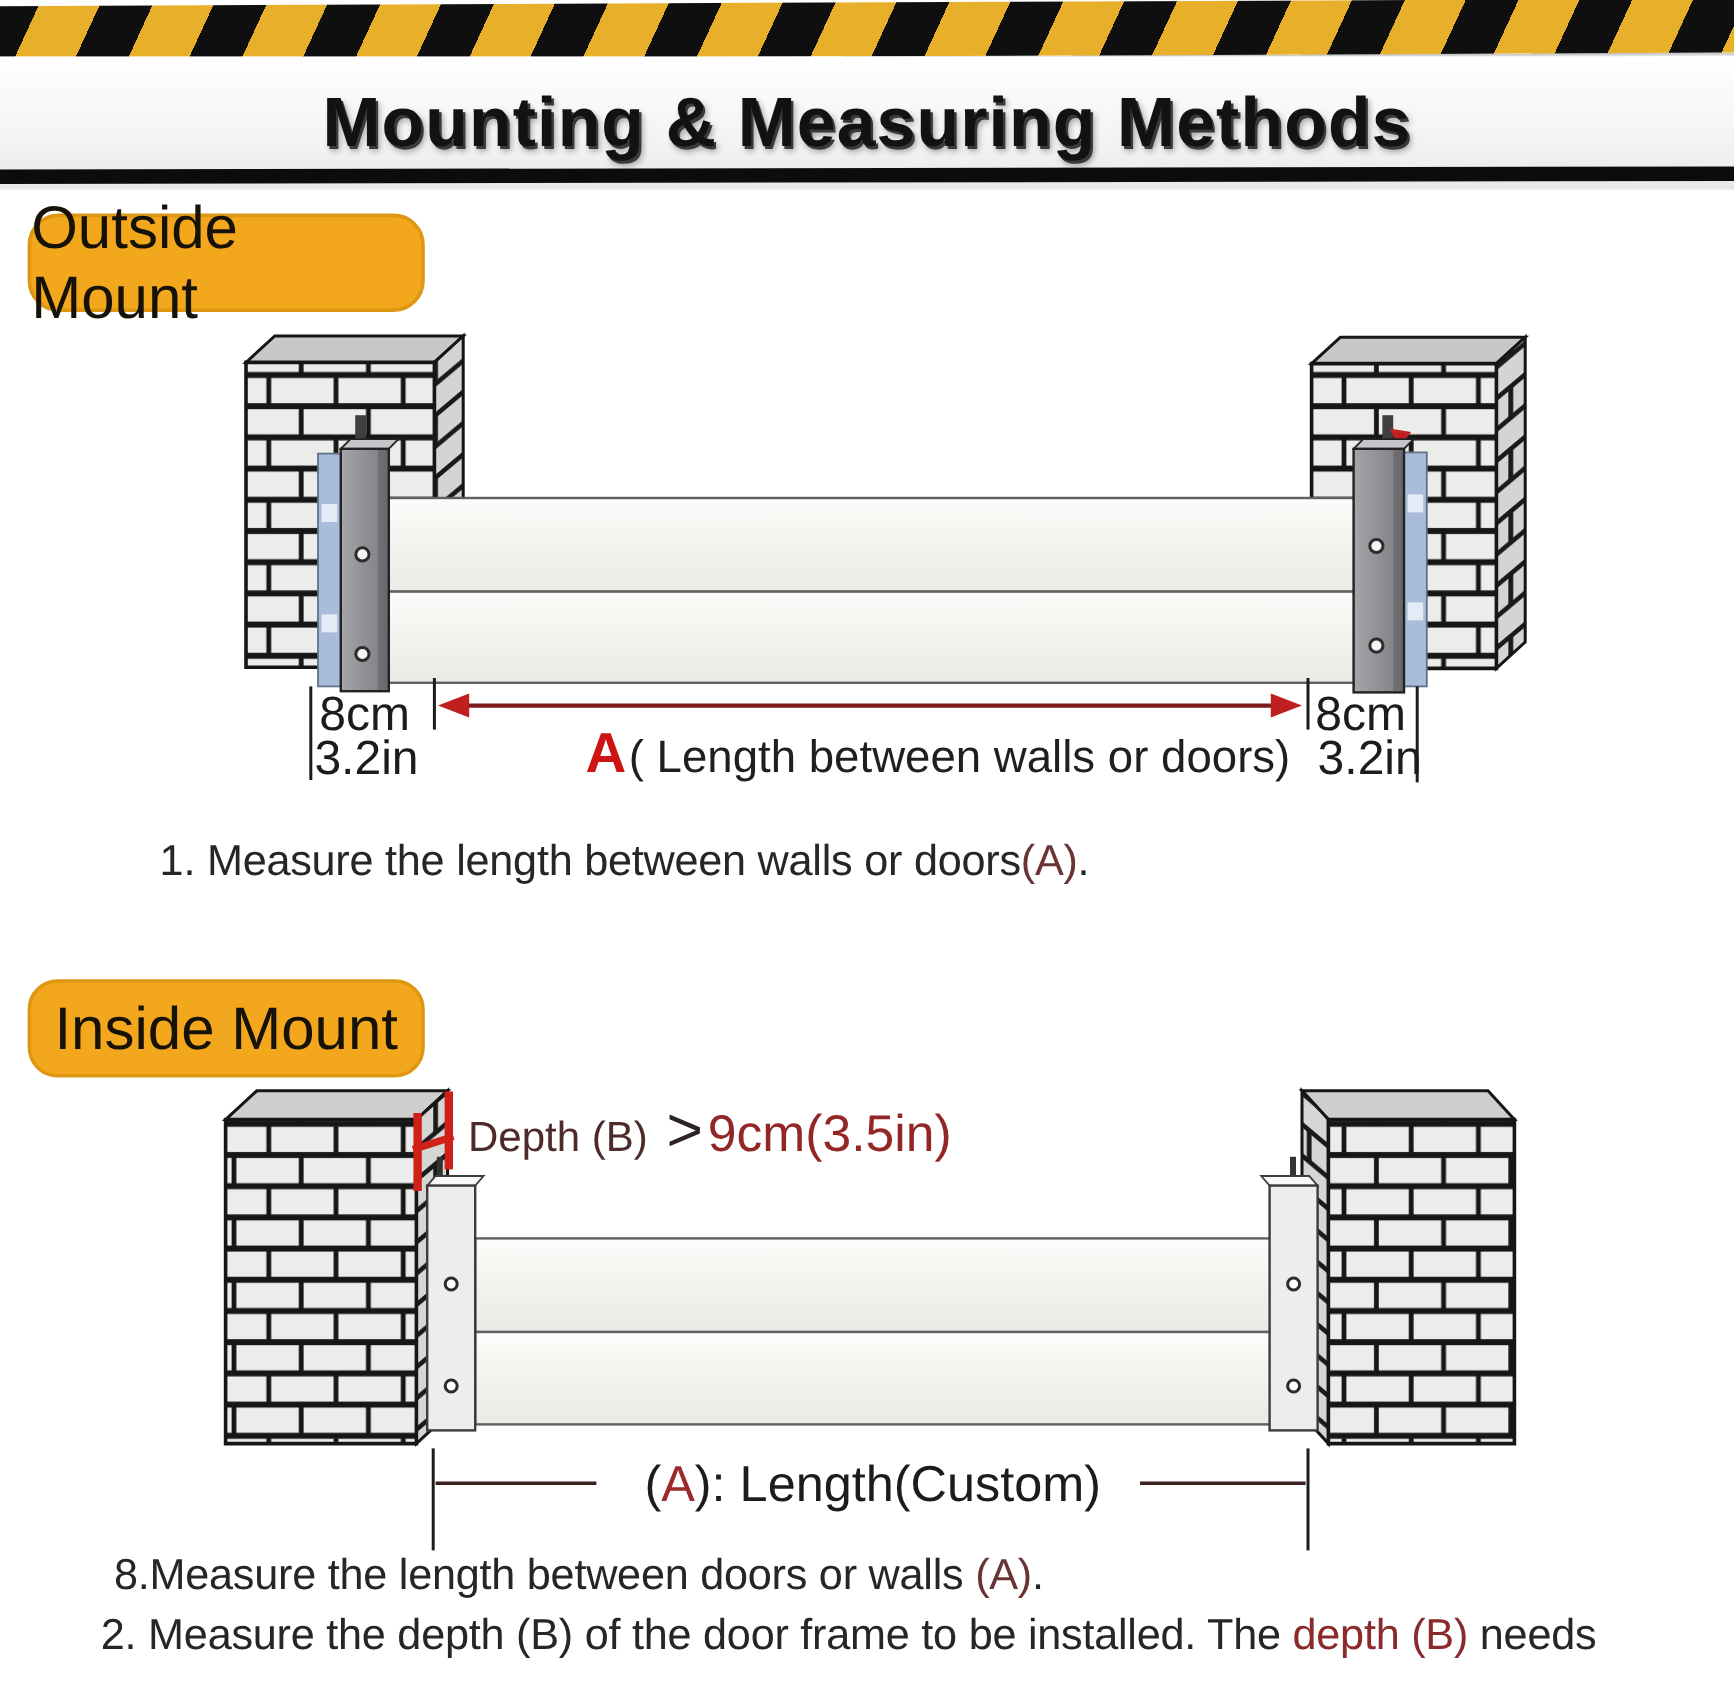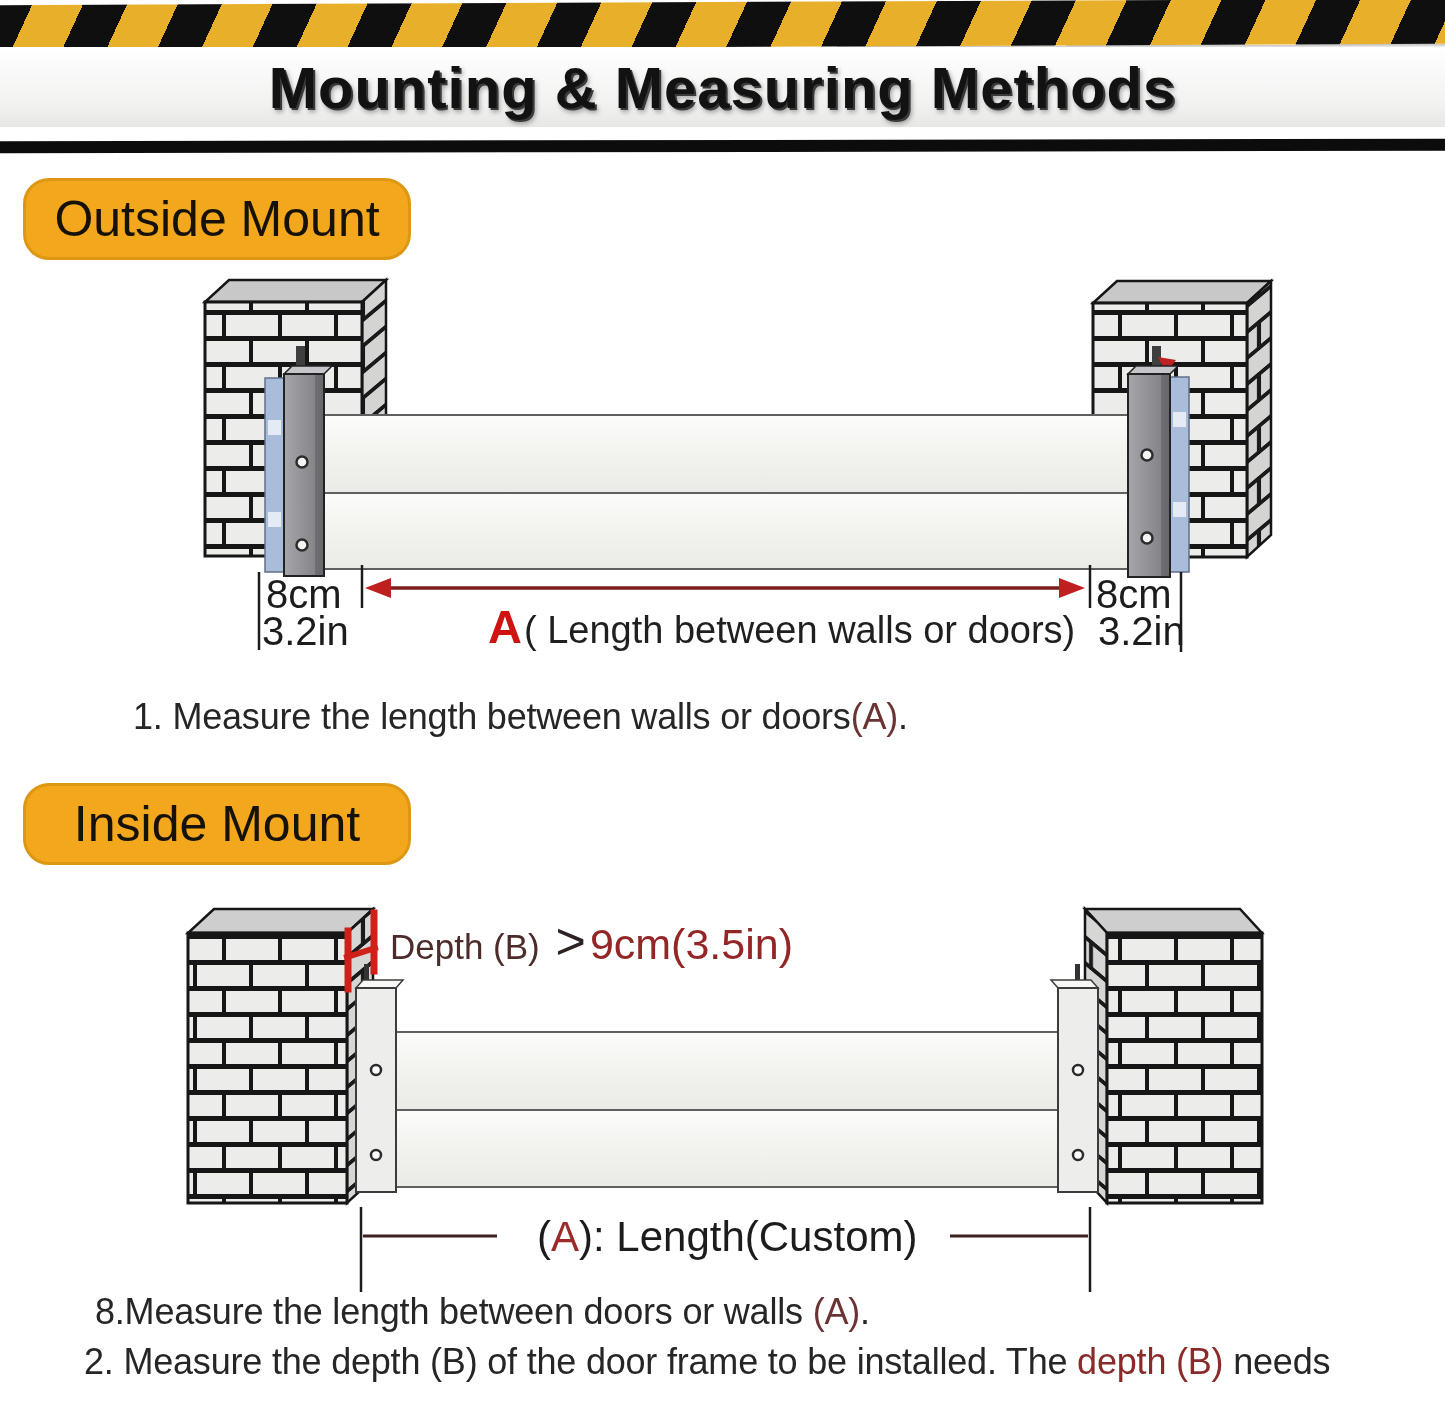--- a/index.html
+++ b/index.html
@@ -4,35 +4,35 @@
 <style>
   html,body{margin:0;padding:0;background:#ffffff;}
   .page{position:relative;width:1445px;height:1421px;background:#ffffff;overflow:hidden;
         font-family:"Liberation Sans","DejaVu Sans",sans-serif;}
 
   
   .banner{position:absolute;top:0;left:0;width:1445px;height:155px;}
   .stripes{position:absolute;top:2px;left:-12px;width:1470px;height:45px;
            background:repeating-linear-gradient(115deg,#0f0f0f 0 40px,#e8b02a 40px 86px);
            transform:rotate(-0.25deg);box-shadow:0 2px 3px rgba(0,0,0,.25);}
-  .title-band{position:absolute;top:47px;left:0;width:1445px;height:80px;
+  .title-band{position:absolute;top:47px;left:0;width:1445px;height:111px;
               background:linear-gradient(#ffffff,#f2f2f1 70%,#e7e7e5);
               display:flex;align-items:center;justify-content:center;}
   .title{margin:0;font-size:58px;font-weight:bold;letter-spacing:1px;color:#121212;
          text-shadow:2px 2px 0 #3a3a3a,3px 4px 5px rgba(0,0,0,.35);}
   .black-bar{position:absolute;top:140px;left:0;width:1445px;height:12px;background:#0c0c0c;
              transform:rotate(-0.1deg);}
 
   
-  .section-label{position:absolute;left:23px;width:388px;height:82px;border-radius:26px;
+  .section-label{position:absolute;left:23px;width:331px;height:82px;border-radius:26px;
                  background:#f2a71d;border:3px solid #dd9712;box-sizing:border-box;
                  display:flex;align-items:center;justify-content:center;}
   .section-label span{font-size:50px;color:#161208;}
   #lbl-outside{top:178px;}
-  #lbl-inside{top:783px;}
+  #lbl-inside{top:816px;border-radius:25px;}
 
   
   svg.diagram{position:absolute;left:0;display:block;}
   #diag-outside{top:260px;}
   #diag-inside{top:895px;}
   text{font-family:"Liberation Sans","DejaVu Sans",sans-serif;}
   .dim-text{font-size:40px;fill:#1c1c1c;}
   .a-red{font-size:47px;font-weight:bold;fill:#ce1313;}
   .a-rest{font-size:38px;fill:#1f1f1f;}
   .depth-pre{font-size:35px;fill:#4d2b2b;}

